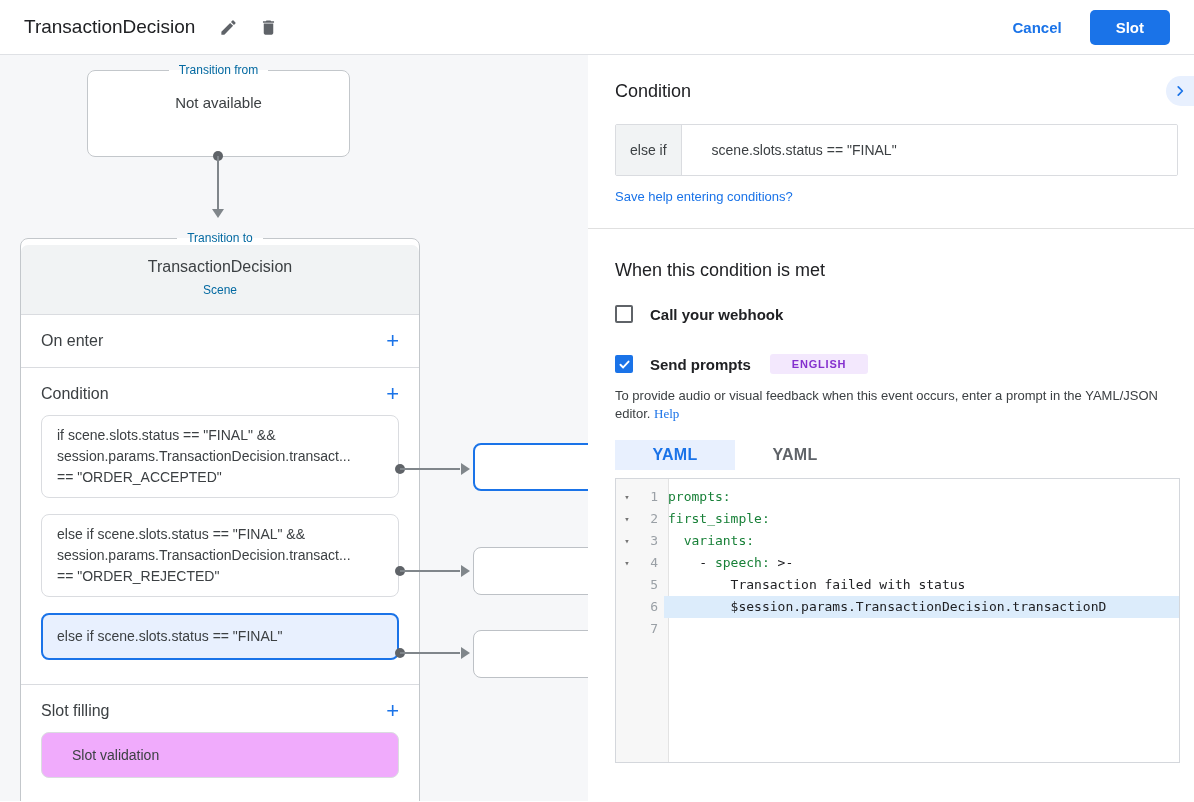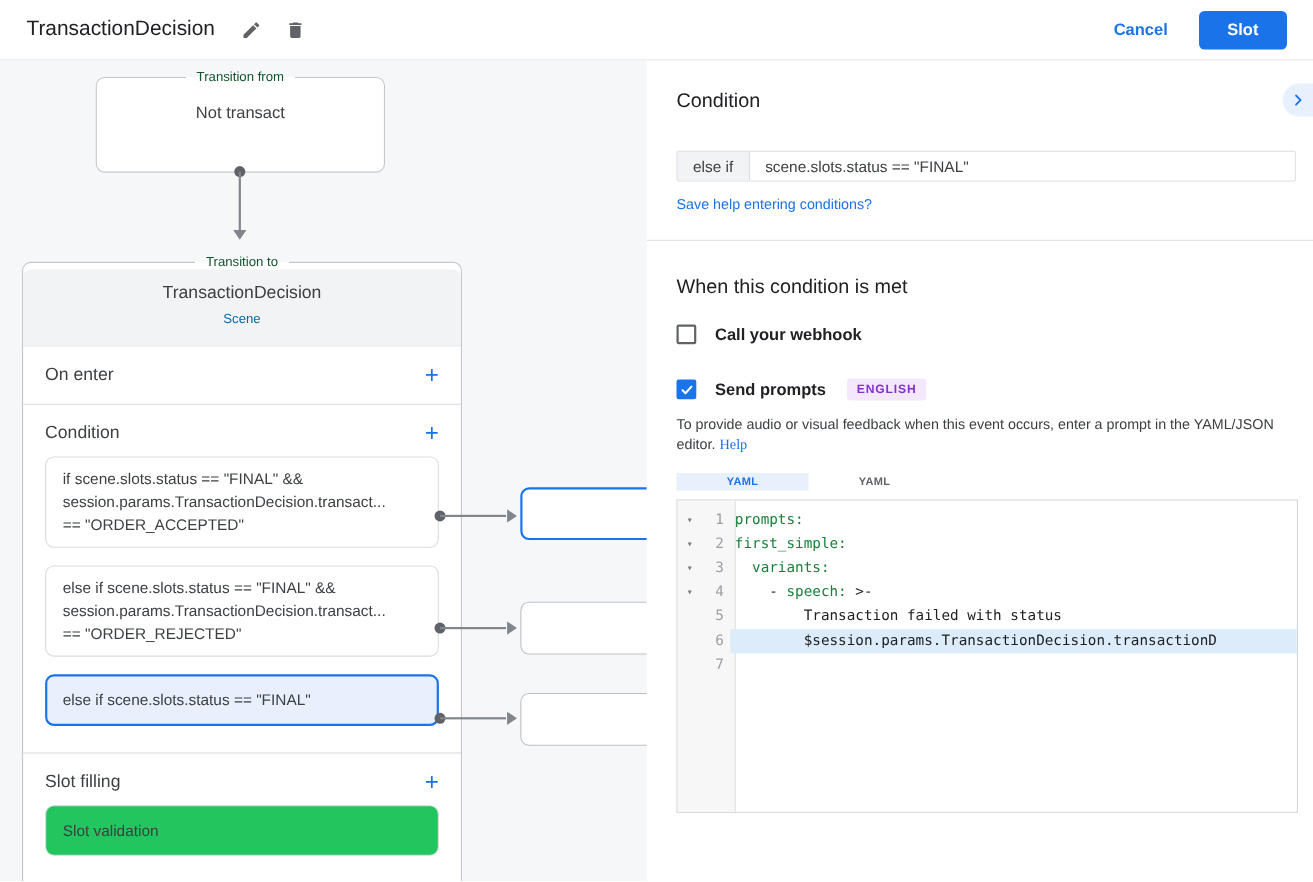--- a/index.html
+++ b/index.html
@@ -20,87 +20,87 @@
 
   
   .main { position:relative; width:1194px; height:746px; }
   .diagram { position:absolute; left:0; top:0; width:588px; height:746px;
     background:#f6f7f9; overflow:hidden; }
   .panel { position:absolute; left:588px; top:0; width:606px; height:746px;
     background:#fff; overflow:hidden; }
 
   
   fieldset { border:1px solid #c3c7cb; border-radius:8px; background:#fff; }
-  legend { margin:0 auto; padding:0 10px; font-size:12px; color:#14532d; }
+  legend { margin:0 auto; padding:0 10px; font-size:12px; color:#0369a1; }
 
   .t-from { position:absolute; left:87px; top:8px; width:263px; height:94px; text-align:center; }
   .t-from-content { padding-top:17px; font-size:15px; color:#3c4043; }
 
   .t-to { position:absolute; left:20px; top:176px; width:400px; height:600px; padding:0; }
   .t-to-header { background:#f1f3f4; text-align:center; padding:13px 0 17px;
     border-bottom:1px solid #dadce0; border-radius:7px 7px 0 0; }
   .t-to-title { font-size:16px; color:#3c4043; }
   .t-to-sub { font-size:12px; color:#0369a1; margin-top:7px; }
 
   .section { padding:0 20px; border-bottom:1px solid #dadce0; }
   .section:last-child { border-bottom:none; }
   .section-head { display:flex; align-items:center; justify-content:space-between; padding:17px 0; }
   .section-label { font-size:16px; color:#3c4043; }
   .plus { color:#1a73e8; font-size:22px; font-weight:400; cursor:pointer; line-height:18px; }
 
   .cond-card { border:1px solid #dadce0; border-radius:8px; background:#fff;
     padding:9px 15px; margin-bottom:16px; cursor:pointer; }
   .cond-card.selected { background:#e8f0fe; border:2px solid #1a73e8; padding:11px 14px; }
   .cond-line { font-size:14px; color:#3c4043; line-height:21px; white-space:nowrap; overflow:hidden; }
-  .slot-card { border:1px solid #dadce0; border-radius:8px; background:#22c55e;
-    padding:14px 15px; margin-bottom:16px; font-size:14px; color:#3c4043; cursor:pointer; }
+  .slot-card { border:1px solid #dadce0; border-radius:8px; background:#f0abfc;
+    padding:14px 30px; margin-bottom:16px; font-size:14px; color:#3c4043; cursor:pointer; }
   .cond-body { padding-bottom:8px; }
 
   
   .dot { position:absolute; width:10px; height:10px; border-radius:50%; background:#5f6368; }
   .vline { position:absolute; width:2px; background:#80868b; }
   .hline { position:absolute; height:2px; background:#80868b; }
   .arrow-down { position:absolute; width:0; height:0;
     border-left:6px solid transparent; border-right:6px solid transparent; border-top:9px solid #80868b; }
   .arrow-right { position:absolute; width:0; height:0;
     border-top:6px solid transparent; border-bottom:6px solid transparent; border-left:9px solid #80868b; }
   .target-box { position:absolute; width:130px; height:48px; background:#fff;
     border:1px solid #bdc1c6; border-radius:8px; }
   .target-box.selected { border:2px solid #1a73e8; }
 
   
   .panel-sec1 { padding:26px 27px 0; position:relative; }
   .panel-h { font-size:18px; color:#202124; font-weight:400; }
   .collapse-btn { position:absolute; right:0; top:21px; width:28px; height:30px;
     background:#e8f0fe; border-radius:16px 0 0 16px; cursor:pointer;
     display:flex; align-items:center; justify-content:center; }
-  .cond-input-row { display:flex; margin-top:35px; border:1px solid #dadce0;
-    border-radius:2px; height:28px; width:563px; overflow:hidden; }
+  .cond-input-row { display:flex; margin-top:22px; border:1px solid #dadce0;
+    border-radius:2px; height:52px; width:563px; overflow:hidden;gap:16px; }
   .cond-prefix { background:#f1f3f4; border-right:1px solid #dadce0; padding:0 14px;
     display:flex; align-items:center; font-size:14px; color:#3c4043; white-space:nowrap; }
   .cond-input { flex:1; border:none; outline:none; font-size:14px; color:#3c4043;
     padding:0 14px; font-family:"Liberation Sans", sans-serif; background:#fff; }
   .help-link { display:inline-block; margin-top:13px; font-size:13px; color:#1a73e8; cursor:pointer; text-decoration:none; }
   .panel-divider { border-bottom:1px solid #e0e0e0; margin-top:23px; }
 
   .panel-sec2 { padding:31px 27px 0; }
   .cb-row { display:flex; align-items:center; margin-top:24px; }
   .cb { width:18px; height:18px; border-radius:2px; flex:none; cursor:pointer; }
   .cb.unchecked { border:2px solid #5f6368; background:#fff; }
   .cb.checked { background:#1a73e8; display:flex; align-items:center; justify-content:center; }
   .cb-label { font-size:15px; font-weight:bold; color:#202124; margin-left:17px; }
   .cb-row.second { margin-top:31px; }
   .lang-badge { margin-left:19px; background:#f3e8fd; color:#8430ce; font-size:11px;
-    font-weight:bold; letter-spacing:0.8px; padding:4px 9px; border-radius:3px;text-align:center; }
+    font-weight:bold; letter-spacing:0.8px; padding:4px 22px; border-radius:3px;text-align:center; }
   .hint { margin-top:13px; font-size:13px; color:#3c4043; line-height:18px; width:572px; }
   .hint a { color:#1a73e8; text-decoration:none; cursor:pointer;font-family:Liberation Serif, serif; }
 
   .tabs { display:flex; margin-top:17px; }
-  .tab { width:120px; height:16px; display:flex; align-items:center; justify-content:center;
-    font-size:10px; font-weight:bold; letter-spacing:0.3px; color:#5f6368; cursor:pointer; }
+  .tab { width:120px; height:30px; display:flex; align-items:center; justify-content:center;
+    font-size:16px; font-weight:bold; letter-spacing:0.3px; color:#5f6368; cursor:pointer; }
   .tab.active { background:#e8f0fe; color:#1a73e8; }
 
   
   .editor { position:relative; margin-top:8px; width:565px; height:285px;
     border:1px solid #d4d7dc; background:#fff; font-family:"DejaVu Sans Mono", monospace;
     font-size:13px; overflow:hidden; }
   .gutter-bg { position:absolute; left:0; top:0; bottom:0; width:53px;
     background:#f7f7f7; border-right:1px solid #e3e3e3; }
   .ed-lines { position:relative; padding-top:7px; }
   .ed-row { display:flex; height:22px; line-height:22px; }
@@ -133,21 +133,21 @@
     <button class="save-btn">Slot</button>
   </span>
 </div>
 
 <div class="main">
 
   <div class="diagram">
 
     <fieldset class="t-from">
       <legend>Transition from</legend>
-      <div class="t-from-content">Not transact</div>
+      <div class="t-from-content">Not available</div>
     </fieldset>
 
     <div class="dot" style="left:213px; top:96px;"></div>
     <div class="vline" style="left:217px; top:101px; height:55px;"></div>
     <div class="arrow-down" style="left:212px; top:154px;"></div>
 
     <fieldset class="t-to">
       <legend>Transition to</legend>
       <div class="t-to-header">
         <div class="t-to-title">TransactionDecision</div>

